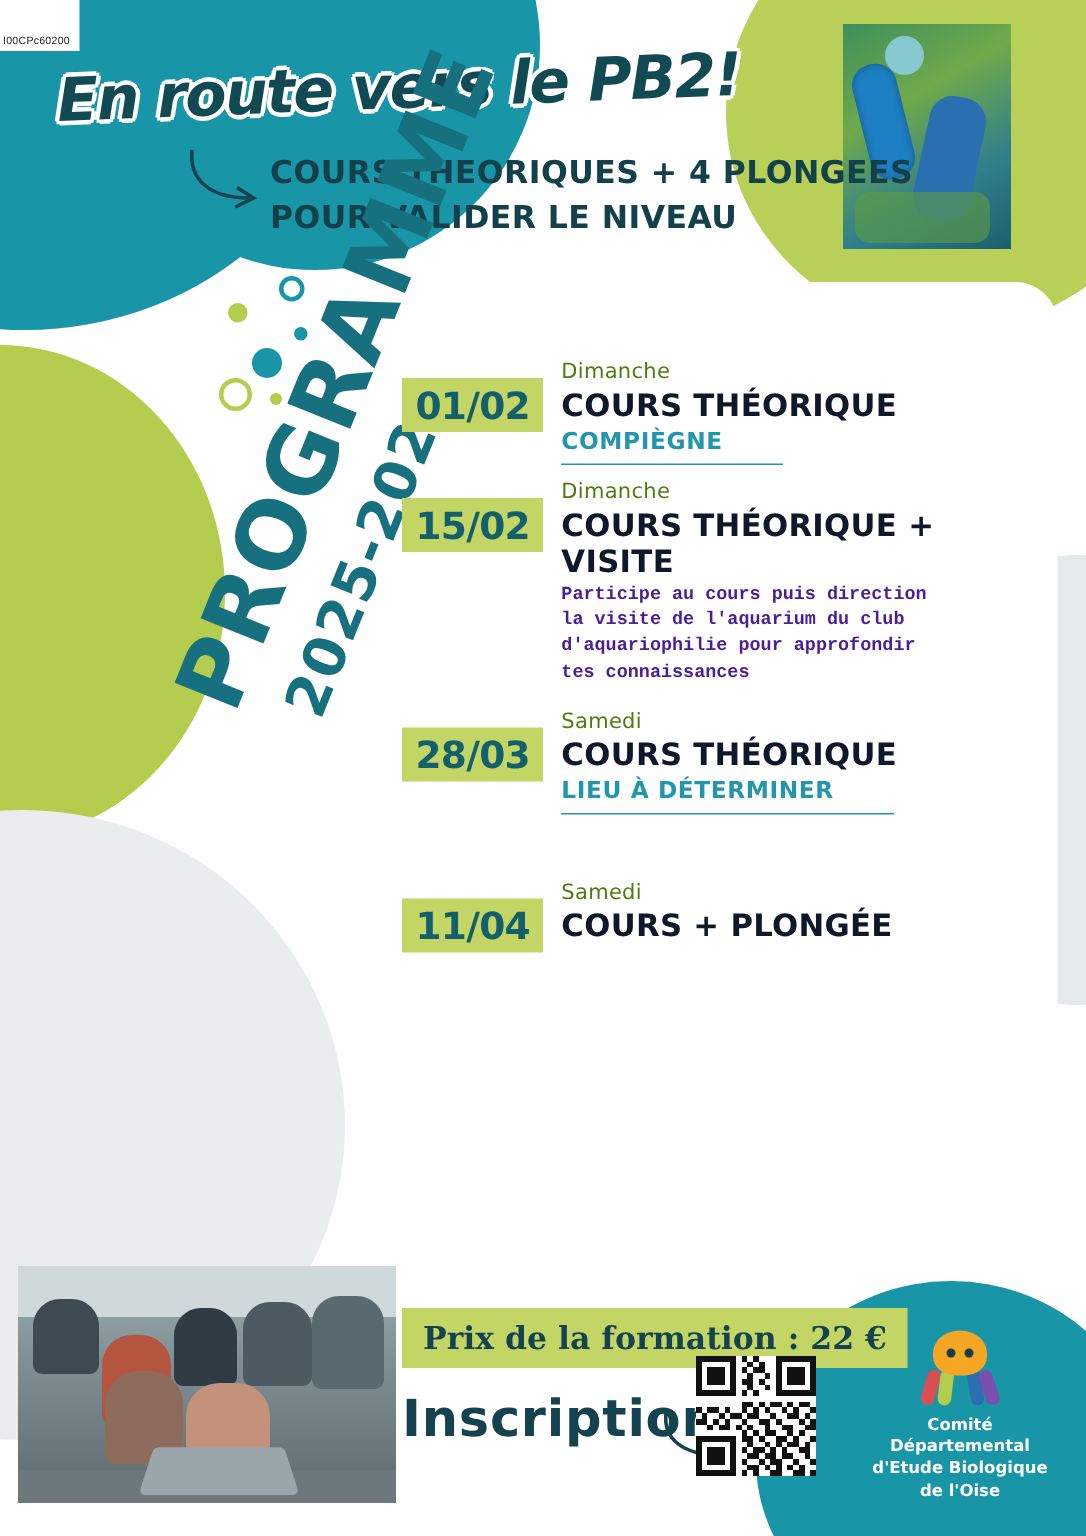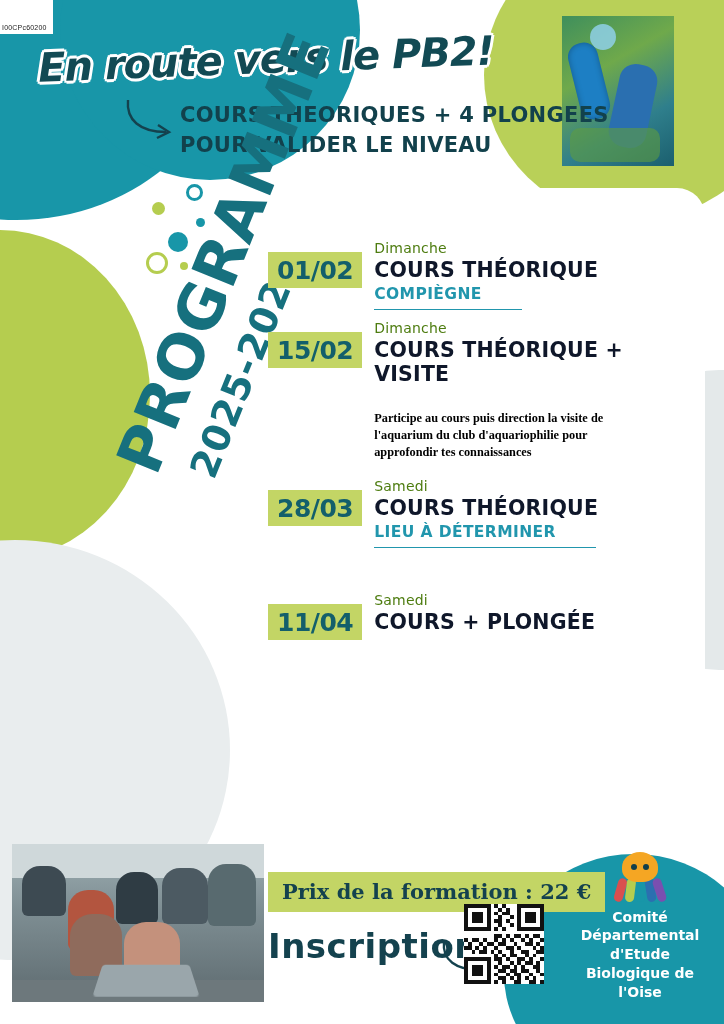--- a/index.html
+++ b/index.html
@@ -227,26 +227,26 @@
     font-size: 15.5px;
     color: #2196ad;
     letter-spacing: .4px;
     margin-top: 3px;
     padding-bottom: 6px;
     border-bottom: 1.5px solid #2196ad;
     display: inline-block;
     padding-right: 40px;
   }
   .ev-note {
-    font-family: Liberation Serif, serif;
+    font-family: Liberation Mono, monospace;
     font-weight: bold;
     font-size: 12.3px;
-    color: #000000;
+    color: #4c1d95;
     line-height: 1.4;
-    margin-top: 24px;
+    margin-top: 2px;
     max-width: 250px;
   }
 
   
   .photo-group {
     position: absolute;
     left: 12px; bottom: 22px;
     width: 252px; height: 158px;
     z-index: 28;
     overflow: hidden;
@@ -299,21 +299,21 @@
   .logo {
     position: absolute;
     right: 22px; bottom: 22px;
     width: 124px;
     z-index: 32;
     text-align: center;
   }
   .logo-name {
     font-family: "DejaVu Sans", sans-serif;
     font-weight: bold;
-    font-size: 14px;
+    font-size: 11px;
     color: #ffffff;
     line-height: 1.35;
     margin-top: 4px;
   }
   .octo {
     position: relative;
     width: 60px; height: 52px;
     margin: 0 auto;
   }
   .octo .head {

